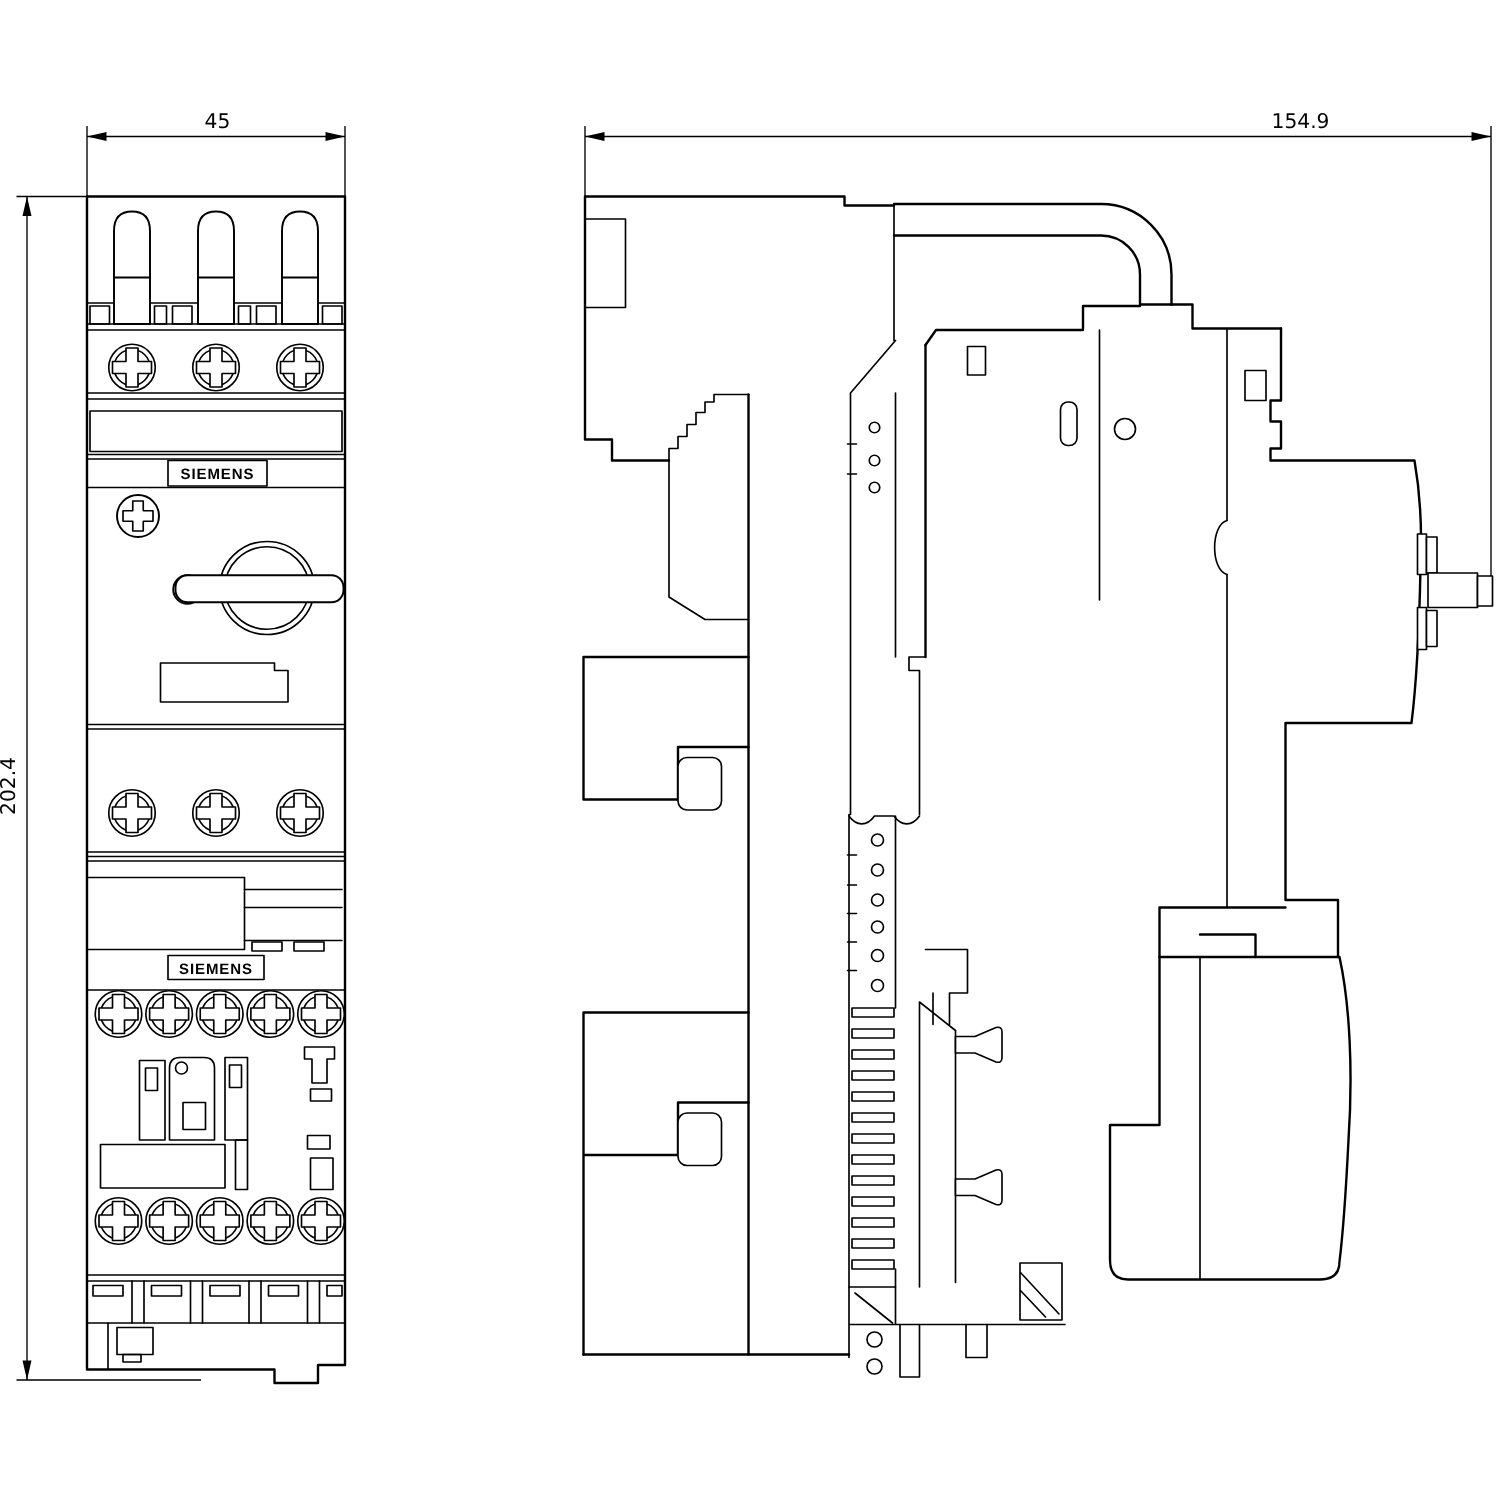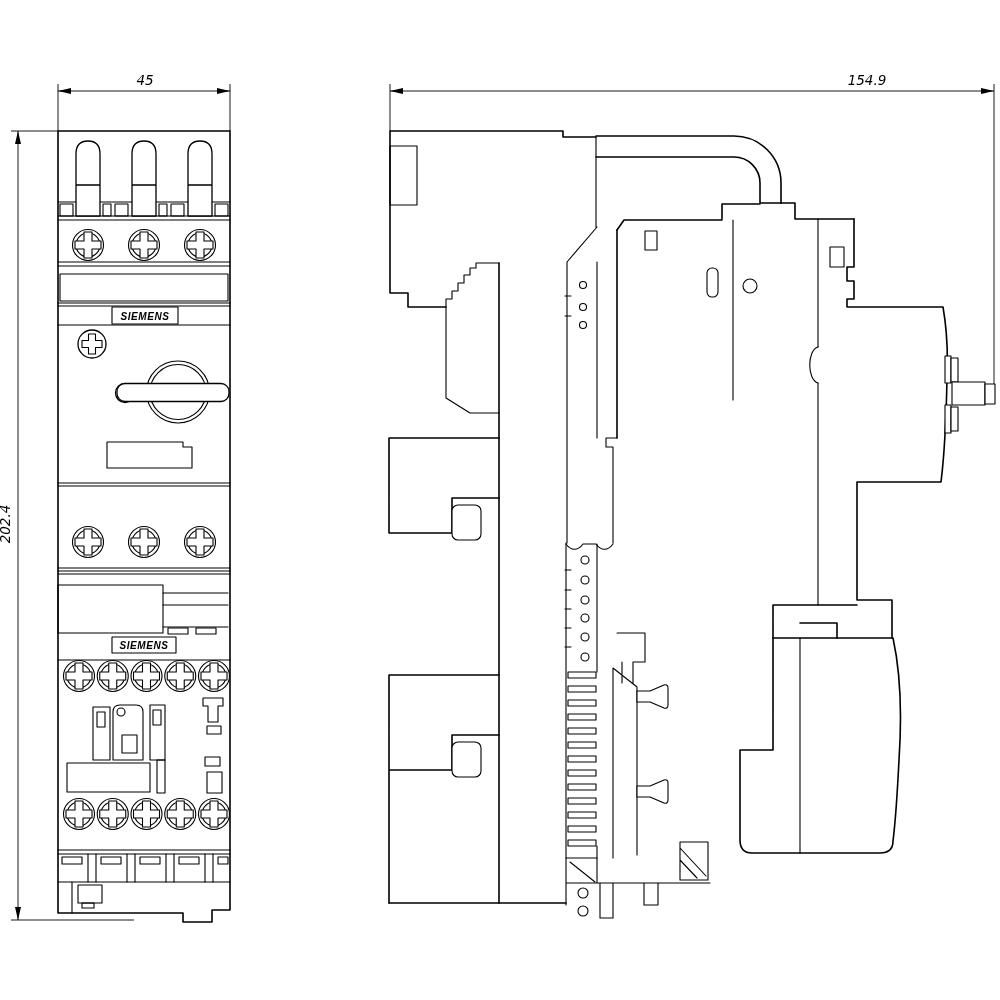--- a/index.html
+++ b/index.html
@@ -1,17 +1,17 @@
 <!DOCTYPE html>
 <html><head>
 <meta charset="utf-8">
 <style>
   html,body{margin:0;padding:0;background:#fff;}
   .stage{position:relative;width:1000px;height:1000px;background:#ffffff;overflow:hidden;
-         font-family:"DejaVu Sans",sans-serif;font-style:italic;}
+         font-family:"DejaVu Sans",sans-serif;}
   svg{display:block}
   .ol{fill:none;stroke:#000;stroke-width:1.6;stroke-linejoin:round;stroke-linecap:round;}
   .ln{fill:none;stroke:#000;stroke-width:1.1;stroke-linejoin:round;stroke-linecap:round;}
   .wf{fill:#fff;stroke:#000;stroke-width:1.3;stroke-linejoin:round;}
   .wf2{fill:#fff;stroke:#000;stroke-width:1.1;stroke-linejoin:round;}
   .dim{fill:none;stroke:#000;stroke-width:0.9;}
   .arr{fill:#000;stroke:none;}
   .dimtxt{font-size:13.5px;fill:#000;font-family:"DejaVu Sans",sans-serif;}
   .brand{font-size:10px;font-weight:bold;letter-spacing:0.6px;fill:#000;
          font-family:"Liberation Sans",sans-serif;}

